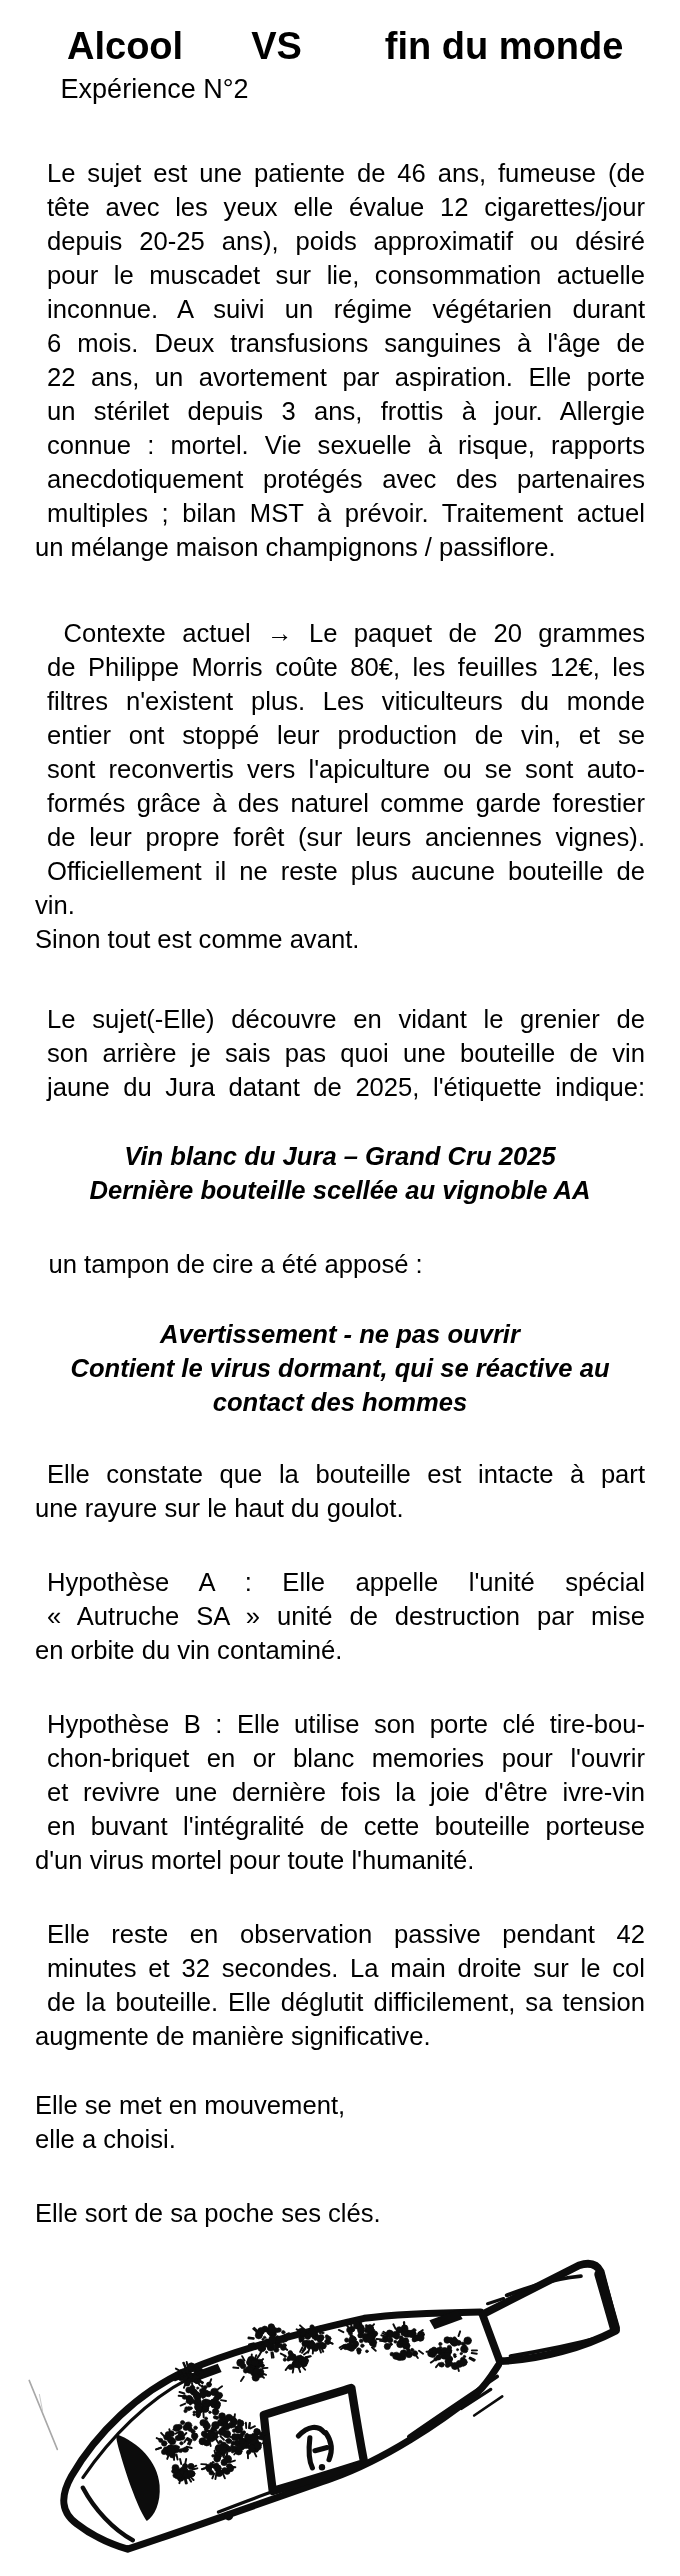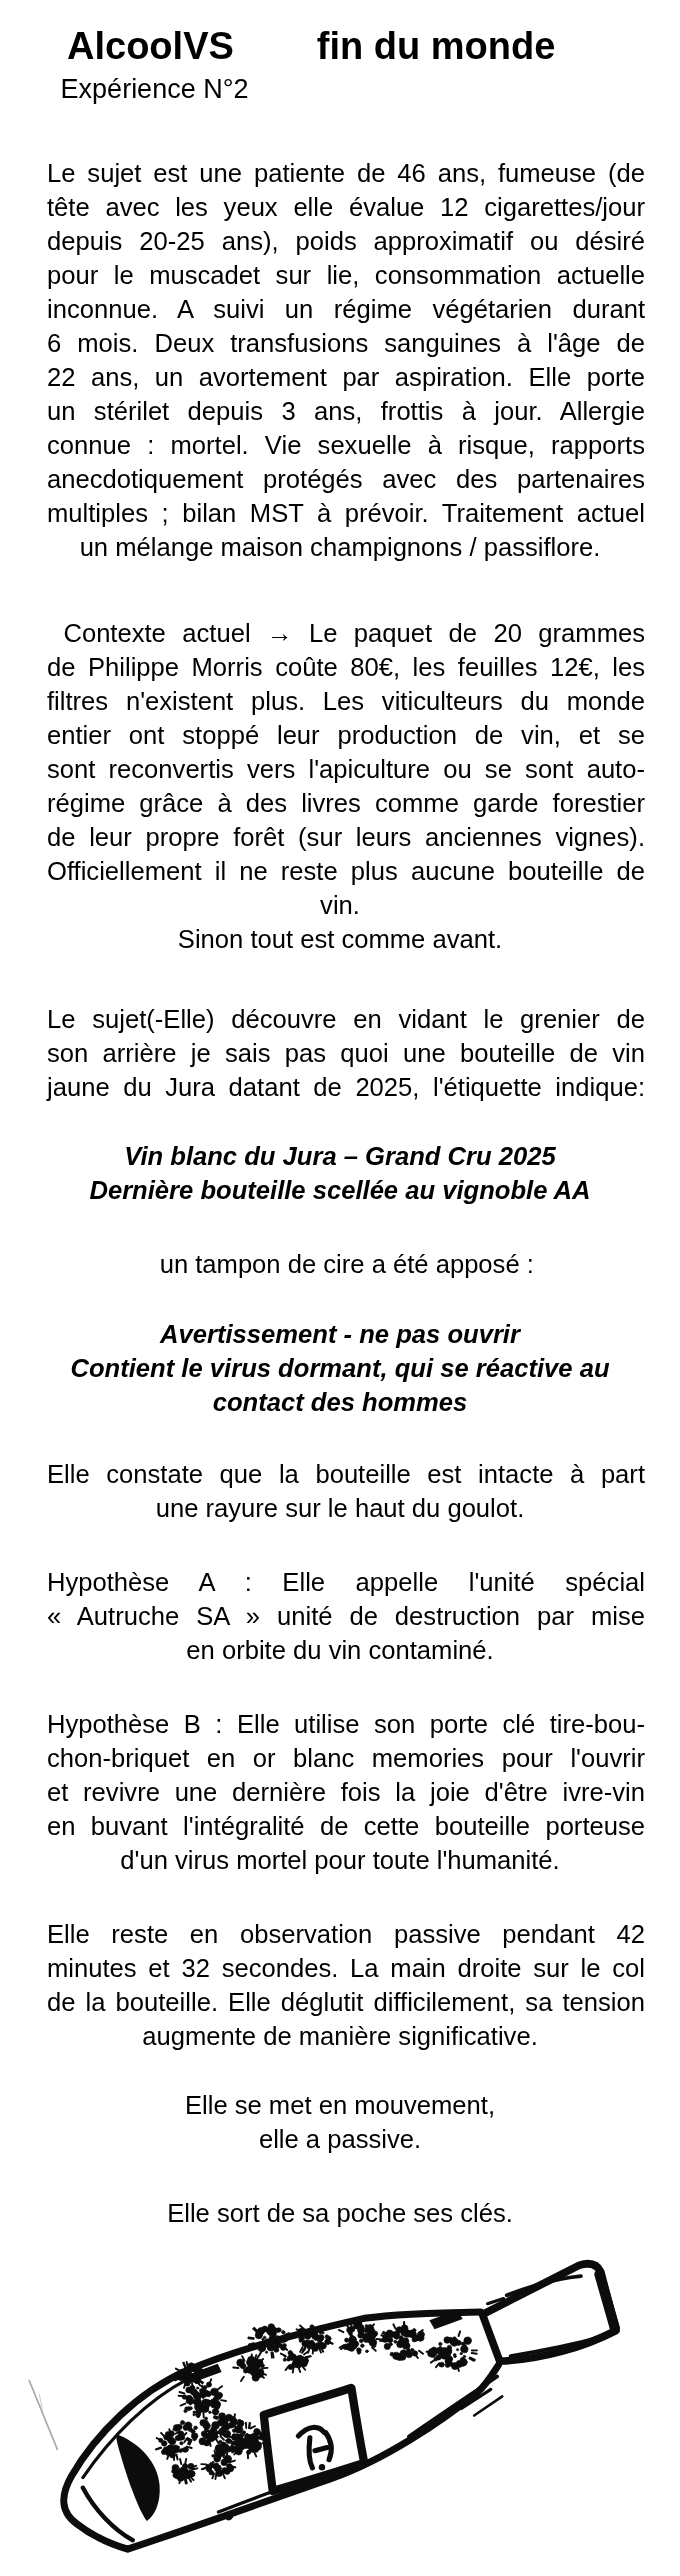--- a/index.html
+++ b/index.html
@@ -6,25 +6,25 @@
   .page {
     position:relative; width:680px; height:2576px; overflow:hidden;
     background:#ffffff; color:#000000;
     font-family:"Liberation Sans", sans-serif;
   }
   .content { padding:0 35px; }
   .title {
     margin:0; padding:24px 0 0 32px;
     font-size:38px; font-weight:bold; line-height:45px; white-space:nowrap;
   }
-  .title .t2 { }
+  .title .t2 { margin-left:68px; }
   .title .t3 { margin-left:83px; }
   .subtitle { margin-top:3.8px; padding-left:25.6px; font-size:27px; line-height:32px; }
   .para { font-size:25.6px; line-height:34px; }
-  .para div { min-height:34px;text-align:center; }
+  .para div { min-height:34px; }
   .jl { text-align:justify; text-align-last:justify;margin-left:12px; }
   .ll { text-align:left; }
   .cb { text-align:center; font-weight:bold; font-style:italic; }
   .mtp1 { margin-top:51px; }
   .mtp2 { margin-top:52px; }
   .mtp3 { margin-top:46px; }
   .mtc1 { margin-top:35px; }
   .mttam { margin-top:40px; padding-left:6.4px; }
   .mtc2 { margin-top:36px; }
   .mtp4 { margin-top:38px; }
@@ -61,21 +61,21 @@
       <div class="jl">multiples ; bilan MST à prévoir. Traitement actuel</div>
       <div class="ll">un mélange maison champignons / passiflore.</div>
     </div>
 
     <div class="para mtp2">
       <div class="jl">&nbsp;Contexte actuel →  Le paquet de 20 grammes</div>
       <div class="jl">de Philippe Morris coûte 80€, les feuilles 12€, les</div>
       <div class="jl">filtres n'existent plus. Les viticulteurs du monde</div>
       <div class="jl">entier ont stoppé leur production de vin, et se</div>
       <div class="jl">sont reconvertis vers l'apiculture ou se sont auto-</div>
-      <div class="jl">régime grâce à des livres comme garde forestier</div>
+      <div class="jl">formés grâce à des naturel comme garde forestier</div>
       <div class="jl">de leur propre forêt (sur leurs anciennes vignes).</div>
       <div class="jl">Officiellement il ne reste plus aucune bouteille de</div>
       <div class="ll">vin.</div>
       <div class="ll">Sinon tout est comme avant.</div>
     </div>
 
     <div class="para mtp3">
       <div class="jl">Le sujet(-Elle) découvre en vidant le grenier de</div>
       <div class="jl">son arrière je sais pas quoi une bouteille de vin</div>
       <div class="jl">jaune du Jura datant de 2025, l'étiquette indique:</div>
@@ -117,21 +117,21 @@
 
     <div class="para mtp7">
       <div class="jl">Elle reste en observation passive pendant 42</div>
       <div class="jl">minutes et 32 secondes. La main droite sur le col</div>
       <div class="jl">de la bouteille. Elle déglutit difficilement, sa tension</div>
       <div class="ll">augmente de manière significative.</div>
     </div>
 
     <div class="para mtp8">
       <div class="ll">Elle se met en mouvement,</div>
-      <div class="ll">elle a passive.</div>
+      <div class="ll">elle a choisi.</div>
     </div>
 
     <div class="para mtp9">
       <div class="ll">Elle sort de sa poche ses clés.</div>
     </div>
   </div>
 
   <svg class="bottle" viewBox="0 0 960 524" aria-hidden="true">
     <g stroke="#0c0c0c" fill="none" stroke-linecap="round" stroke-linejoin="round">
 

